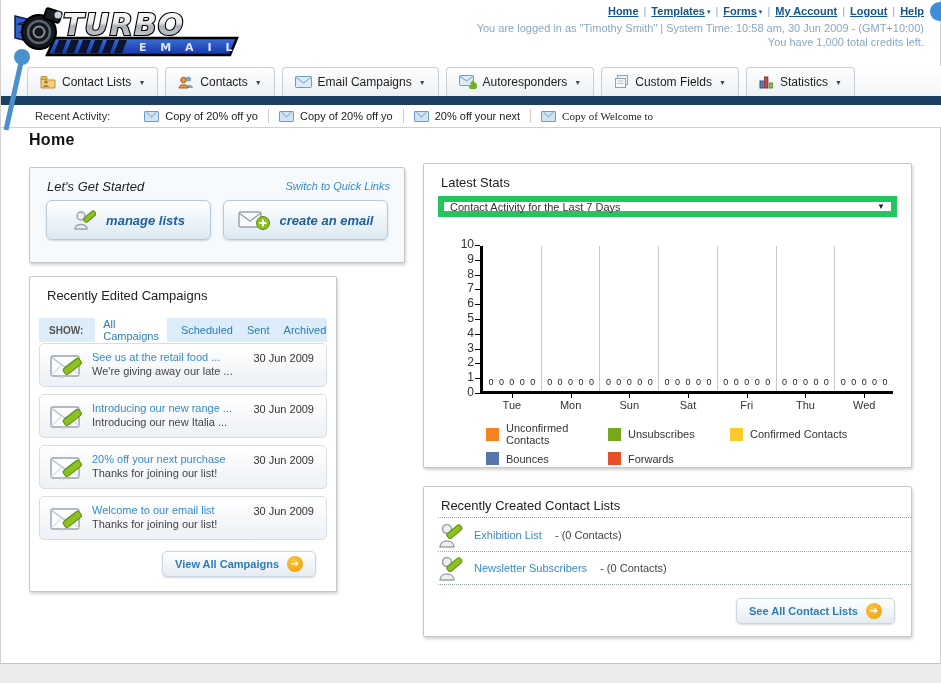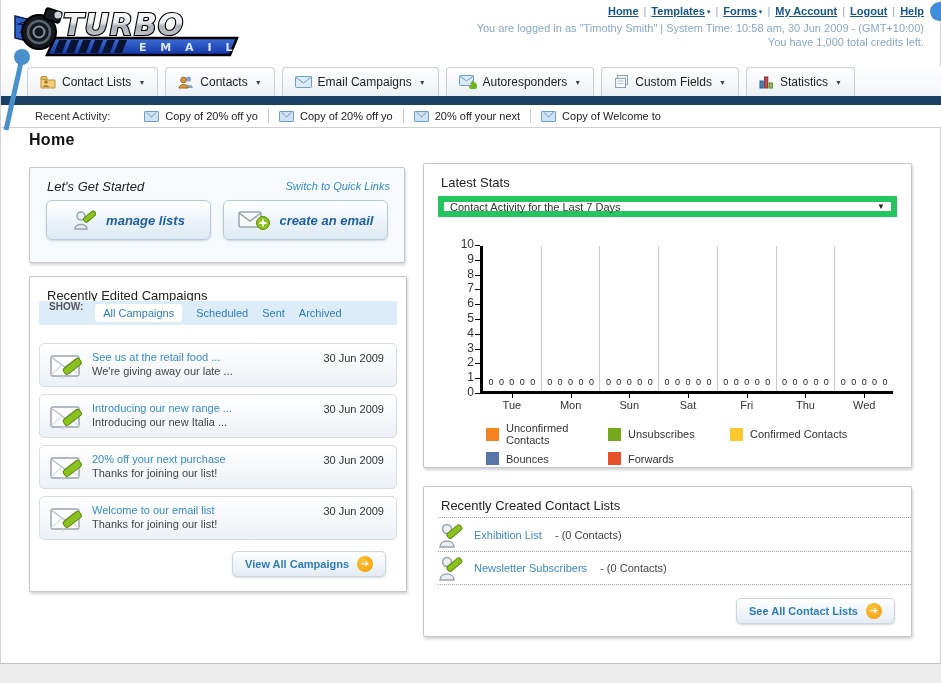--- a/index.html
+++ b/index.html
@@ -29,21 +29,21 @@
   .navy-bar { position:absolute; left:0; top:96px; width:941px; height:9px; background:#1b4063; }
 
   
   .pin { position:absolute; left:0; top:46px; width:36px; height:88px; z-index:6; pointer-events:none; }
 
   
   .recent-bar { position:absolute; left:0; top:105px; width:941px; height:23px; border-bottom:1px solid #d0d0d0;
     display:flex; align-items:center; padding-left:34px; background:#fff; }
   .recent-label { color:#333; margin-right:24px; }
   .recent-item { display:inline-flex; align-items:center; gap:6px; padding:0 10px; border-right:1px solid #ccc; height:14px; cursor:pointer; }
-  .recent-item:last-child { border-right:none; }
+  .recent-item:last-child { border-right:none;font-family:Liberation Serif, serif; }
   .recent-item span { color:#222; max-width:102px; overflow:hidden; white-space:nowrap; display:inline-block; }
   .mini-env { width:15px; height:11px; background:#cfe3f2; border:1px solid #6d9cc4; border-radius:1px; position:relative; flex:none; }
   .mini-env:before { content:""; position:absolute; left:0; top:0; width:9px; height:9px; border-right:1px solid #6d9cc4; border-bottom:1px solid #6d9cc4; transform:translate(1.5px,-4.5px) rotate(45deg) scale(.72); }
 
   
   .page-title { position:absolute; left:28px; top:131px; font-size:16px; font-weight:bold; color:#111; letter-spacing:.3px; }
 
   
   .panel { position:absolute; background:#fff; border:1px solid #c6c6c6; border-radius:2px; box-shadow:1px 2px 3px rgba(0,0,0,.18); }
   .panel-title { position:absolute; left:17px; top:11px; font-size:13px; color:#222; }
@@ -51,23 +51,23 @@
   
   #get-started { left:28px; top:167px; width:376px; height:96px; background:#f6fafd;font-style:italic; }
   #switch-link { position:absolute; right:14px; top:12px; color:#3a8bc6; cursor:pointer; }
   .gs-buttons { position:absolute; left:16px; top:32px; right:16px; display:flex; gap:12px; }
   .big-btn { flex:1; height:40px; display:flex; align-items:center; justify-content:center; gap:10px;
     background:linear-gradient(#ffffff,#dce9f2); border:1px solid #b5cbdc; border-radius:6px;
     box-shadow:0 1px 2px rgba(0,0,0,.15); cursor:pointer; }
   .big-btn b { color:#1e5f9e; font-size:13px; }
 
   
-  #campaigns { left:28px; top:276px; width:378px; height:316px; }
-  .filter-bar { position:absolute; left:9px; top:24px; right:9px; height:24px; background:#dcedf9;
-    display:flex; gap:12px; padding:0 10px; }
+  #campaigns { left:28px; top:276px; width:308px; height:316px; }
+  .filter-bar { position:absolute; left:9px; top:41px; right:9px; height:24px; background:#dcedf9;
+    display:flex; align-items:center; gap:12px; padding:0 10px; }
   .filter-bar .show-lbl { font-size:10px; font-weight:bold; color:#555; }
   .filter { color:#2e7cb8; cursor:pointer; }
   .filter.active { background:#fff; border-radius:3px; padding:3px 8px; }
   .camp-rows { position:absolute; left:9px; top:66px; right:9px; }
   .camp-row { position:relative; height:44px; margin-bottom:7px; background:linear-gradient(#ffffff,#edf1f5);
     border:1px solid #d6dde3; border-radius:5px; padding:7px 10px 0 52px; cursor:pointer; }
   .camp-row .c-title { color:#3a8bc6; display:block; }
   .camp-row .c-sub { color:#444; display:block; margin-top:2px; }
   .camp-row .c-date { position:absolute; right:12px; top:8px; color:#333; }
   .camp-row .row-icon { position:absolute; left:10px; top:7px; }

